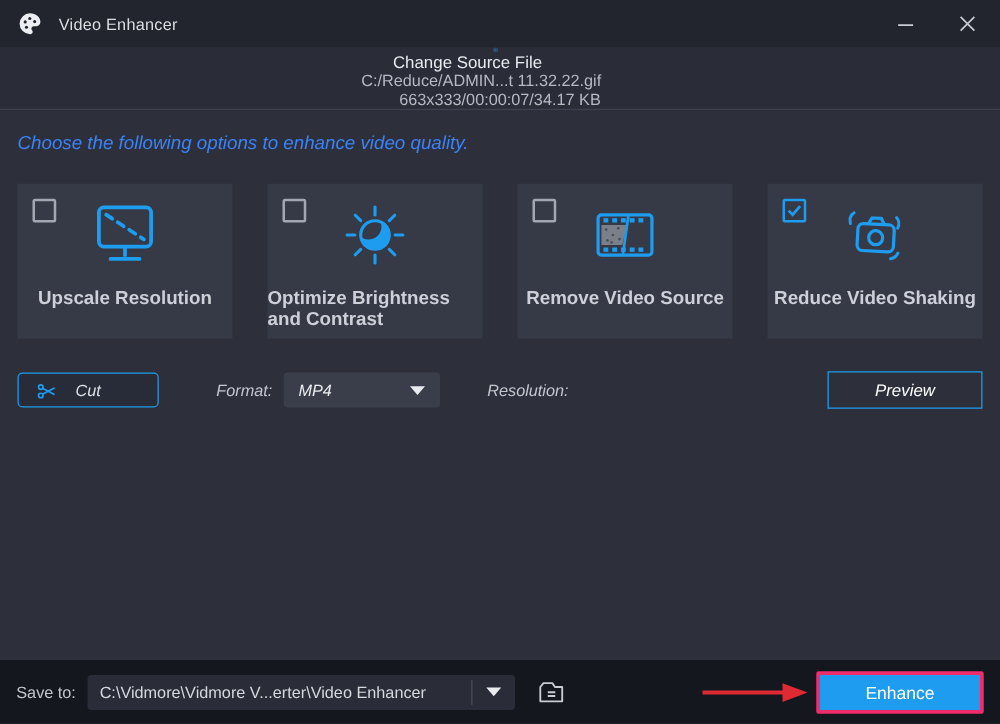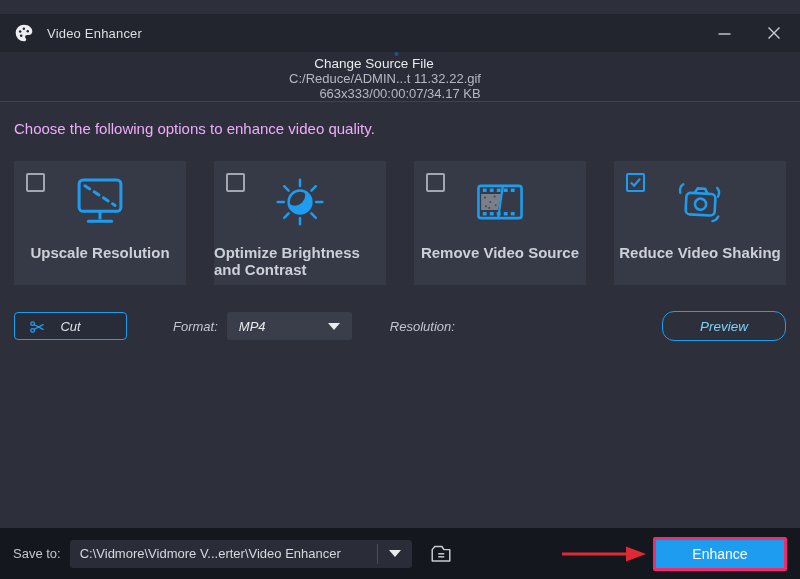--- a/index.html
+++ b/index.html
@@ -10,21 +10,21 @@
     color:#d8dae0;
     overflow:hidden;
     display:flex;
     flex-direction:column;
   }
 
   
   .titlebar {
     height:38px; background:#23252e;
     display:flex; align-items:center;
-    padding:0 14px; flex-shrink:0;margin-top:14px;
+    padding:0 14px; flex-shrink:0;
   }
   .titlebar .app-icon { width:20px; height:20px; margin-right:13px; }
   .titlebar .title { font-size:13px; color:#dcdee3; letter-spacing:.2px; }
   .win-controls { margin-left:auto; display:flex; align-items:center; gap:26px; }
   .win-btn { width:24px; height:24px; display:flex; align-items:center; justify-content:center; cursor:default; }
 
   
   .source-bar {
     height:50px; background:#2a2c37;
     display:flex; align-items:center;
@@ -32,21 +32,21 @@
     border-bottom:1px solid #3d4150;
     flex-direction:column;
   }
   .plus-icon { width:21px; height:21px; margin-left:8px; margin-right:16px; }
   .change-source { font-size:13.5px; color:#e8eaee; margin-right:52px; cursor:default; }
   .src-path { font-size:13px; color:#b6b9c2; margin-right:30px; }
   .src-info { font-size:13px; color:#b6b9c2; }
 
   
   .main { flex:1; background:#2d303b; }
-  .instruction { margin:18px 14px 0; font-size:15px; color:#f0abfc; }
+  .instruction { margin:18px 14px 0; font-size:15px; color:#3b82f6;font-style:italic; }
 
   .options-grid {
     margin:24px 14px 0;
     display:grid;
     grid-template-columns:1fr 1fr 1fr 1fr;
     column-gap:24px;
     row-gap:20px;
     gap:28px;
   }
   .option-card {
@@ -96,24 +96,24 @@
   .select .sel-value { flex:1; font-size:13px; color:#e9ebee; }
   .tri-down {
     width:0; height:0;
     border-left:6px solid transparent;
     border-right:6px solid transparent;
     border-top:7px solid #e9ebee;
   }
   .preview-btn {
     margin-left:auto;
     width:124px; height:30px;
-    border:1px solid #1e9df0; border-radius:12px;
+    border:1px solid #1e9df0; border-radius:0;
     background:transparent;
     display:flex; align-items:center; justify-content:center;
-    font-size:13.5px; color:#7dd3fc; cursor:default;
+    font-size:13.5px; color:#ffffff; cursor:default;
   }
 
   
   .footer {
     height:51px; background:#15171e; flex-shrink:0;
     display:flex; align-items:center;
     padding:0 13px;
   }
   .saveto-label { font-size:13px; color:#c3c6cd; margin-right:9px; }
   .save-field {

